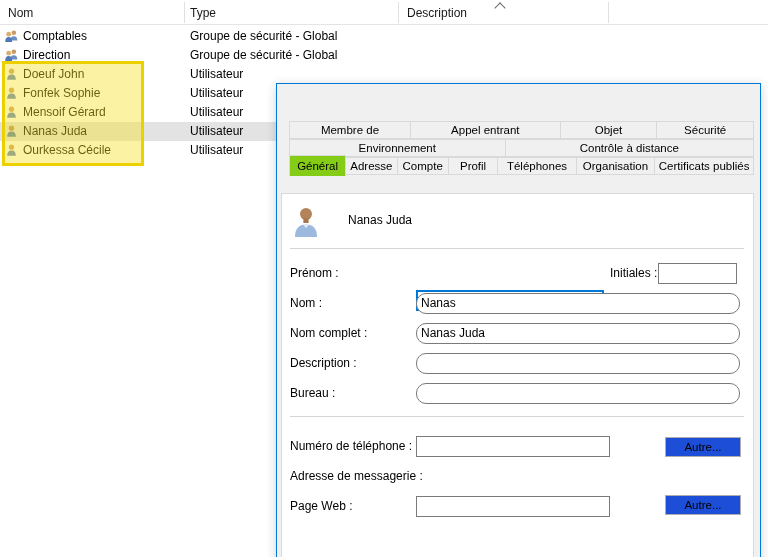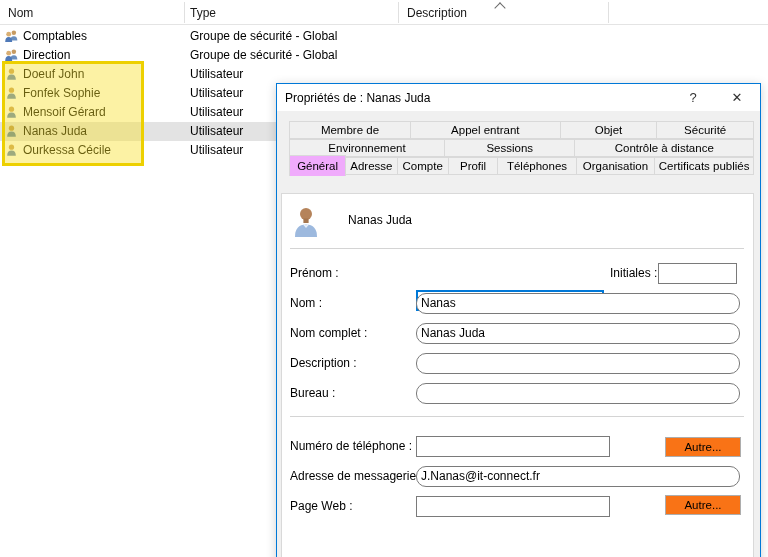--- a/index.html
+++ b/index.html
@@ -34,40 +34,40 @@
     line-height:27px; color:#333; cursor:default; }
   .tb-help { right:52px; font-size:13px; }
   .tb-close { right:8px; font-size:13px; }
   .tabstrip { position:absolute; left:4px; top:37px; width:473px; }
   .tabrow { display:flex; height:18px;padding-left:8px; }
   .tab { flex-basis:0; background:#f0f0f0; border:1px solid #d9d9d9; margin-left:-1px;
     text-align:center; line-height:16px; white-space:nowrap; overflow:visible;
     font-size:11.5px; }
   .tab:first-child { margin-left:0; }
   .tabrow + .tabrow { margin-top:0; }
-  .tabrow4 .tab.active { position:relative; margin-top:-2px; height:21px; background:#f0abfc;
+  .tabrow4 .tab.active { position:relative; margin-top:-2px; height:21px; background:#84cc16;
     border-bottom:none; z-index:6; line-height:20px; }
   .pane { position:absolute; left:4px; top:109px; width:473px; height:390px;
     background:#fff; border:1px solid #d9d9d9; }
   .user-big-icon { position:absolute; left:11px; top:13px; width:26px; height:32px; }
   .user-display-name { position:absolute; left:66px; top:19px; }
   .pane-hr { position:absolute; left:8px; top:54px; width:454px; height:1px; background:#d4d4d4; }
   .f-label { position:absolute; left:8px; height:21px; line-height:21px; }
   .textbox { position:absolute; left:134px; height:21px; line-height:19px;
     background:#fff; border:1px solid #7a7a7a; padding-left:4px; overflow:hidden;
     white-space:nowrap; }
   .textbox.focused { border:2px solid #0078d7; padding-left:12px; line-height:17px;margin-top:27px; }
   .caret { display:inline-block; width:1px; height:13px; background:#000;
     vertical-align:-2px; margin-left:1px; }
   .w-short { width:188px; }
   .w-phone { width:194px; }
   .w-full  { width:324px;border-radius:10px; }
   .w-init  { left:376px; width:79px; }
   .lbl-init { left:328px; }
-  .btn { position:absolute; left:383px; width:76px; height:20px; background:#f97316;
+  .btn { position:absolute; left:383px; width:76px; height:20px; background:#1d4ed8;
     border:1px solid #adadad; text-align:center; line-height:18px; font-size:11.5px; }
   .divider2 { position:absolute; left:8px; top:222px; width:454px; height:1px; background:#d4d4d4; }
 </style>
 </head>
 <body>
 
 <div class="screen">
 
   <div class="lv-header">
     <div class="lv-col" style="left:8px">Nom</div>
@@ -136,36 +136,30 @@
         <circle cx="8" cy="4.5" r="2.8" fill="#caa05e"></circle>
         <path d="M3.4 13.6 q0-5.6 4.6-5.6 q4.6 0 4.6 5.6 z" fill="#5c83bd"></path>
       </svg>
     <span class="lv-name">Ourkessa Cécile</span>
     <span class="lv-type">Utilisateur</span>
   </div>
 
   <div class="hl-box"></div>
 
   <div class="dialog">
-    <div class="titlebar">
-      <span class="title">Propriétés de : Nanas Juda</span>
-      <span class="tb-btn tb-help">?</span>
-      <span class="tb-btn tb-close">✕</span>
-    </div>
 
     <div class="tabstrip">
       <div class="tabrow">
         <div class="tab" style="flex-grow:79">Membre de</div>
         <div class="tab" style="flex-grow:98">Appel entrant</div>
         <div class="tab" style="flex-grow:63">Objet</div>
         <div class="tab" style="flex-grow:63">Sécurité</div>
       </div>
       <div class="tabrow">
         <div class="tab" style="flex-grow:157">Environnement</div>
-        <div class="tab" style="flex-grow:132">Sessions</div>
         <div class="tab" style="flex-grow:181">Contrôle à distance</div>
       </div>
       <div class="tabrow tabrow4">
         <div class="tab active" style="flex-grow:57">Général</div>
         <div class="tab" style="flex-grow:52">Adresse</div>
         <div class="tab" style="flex-grow:52">Compte</div>
         <div class="tab" style="flex-grow:50">Profil</div>
         <div class="tab" style="flex-grow:80">Téléphones</div>
         <div class="tab" style="flex-grow:80">Organisation</div>
         <div class="tab" style="flex-grow:101">Certificats publiés</div>
@@ -199,20 +193,19 @@
       <div class="f-label" style="top:189px">Bureau :</div>
       <div class="textbox w-full" style="top:189px"><span></span></div>
 
       <div class="divider2"></div>
 
       <div class="f-label" style="top:242px">Numéro de téléphone :</div>
       <div class="textbox w-phone" style="top:242px"><span></span></div>
       <div class="btn" style="top:243px">Autre...</div>
 
       <div class="f-label" style="top:272px">Adresse de messagerie :</div>
-      <div class="textbox w-full" style="top:272px"><span>J.Nanas@it-connect.fr</span></div>
 
       <div class="f-label" style="top:302px">Page Web :</div>
       <div class="textbox w-phone" style="top:302px"><span></span></div>
       <div class="btn" style="top:301px">Autre...</div>
     </div>
   </div>
 </div>
 
 </body></html>

